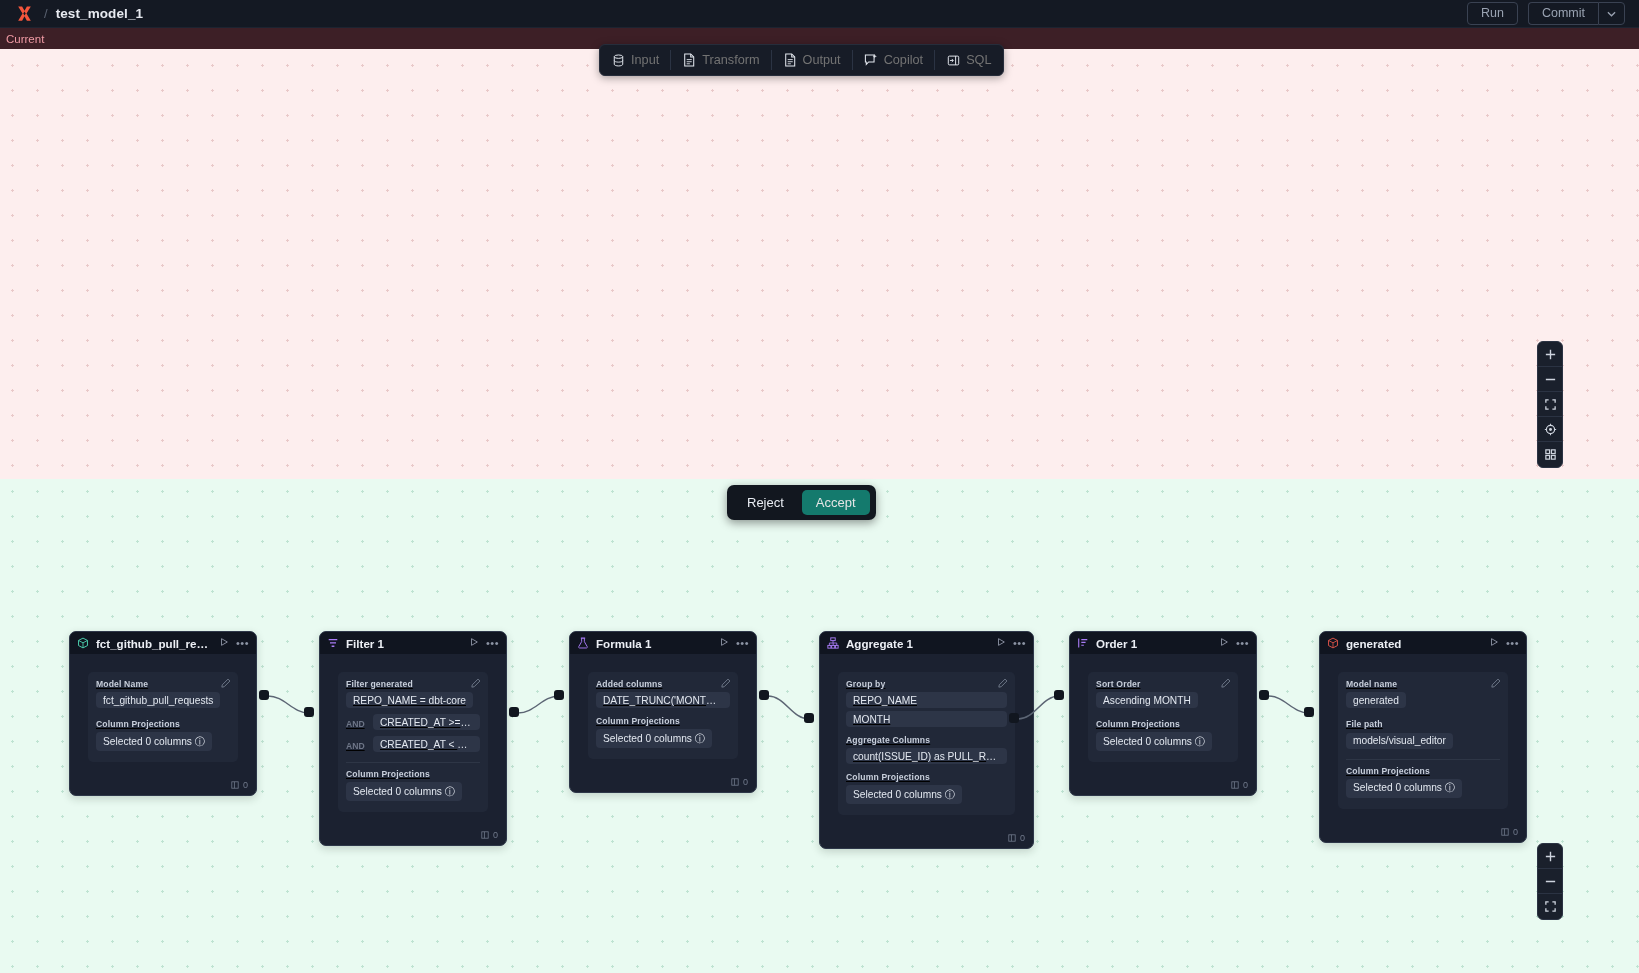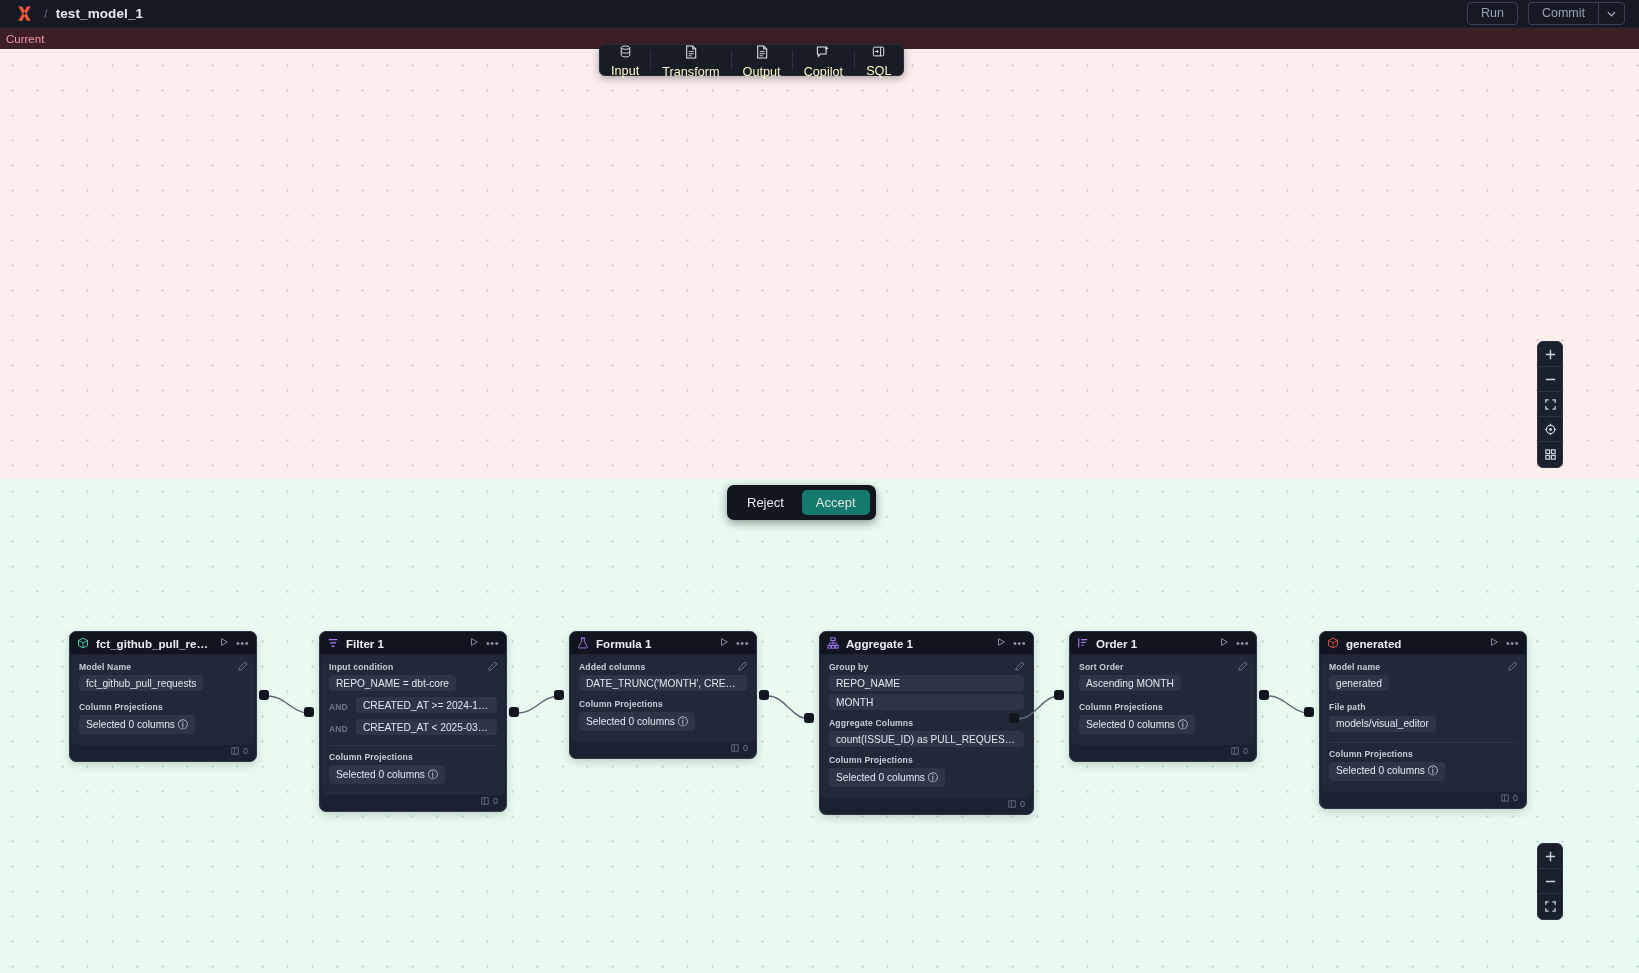--- a/index.html
+++ b/index.html
@@ -73,23 +73,22 @@
   
   .palette {
     position: absolute; left: 599px; top: 44px;
     height: 32px; background: #171c27;
     border: 1px solid #262d3b; border-radius: 6px;
     display: flex; align-items: stretch; z-index: 20;
     box-shadow: 0 2px 8px rgba(0,0,0,.35);
   }
   .palette .pitem {
     display: flex; align-items: center; gap: 6px;
-    padding: 0 11px; color: #fef9c3; font-size: 12.7px;
+    padding: 0 11px; color: #737373; font-size: 12.7px;
     cursor: default;
-    flex-direction: column;
   }
   .palette .pdiv { width: 1px; background: #2b3343; margin: 5px 0; }
   .pico { width: 14px; height: 14px; display:flex; align-items:center; justify-content:center;}
 
   
   .pane-new {
     position: absolute; left: 0; top: 479px; width: 1639px; height: 494px;
     background: #e9faf1;
     background-image: radial-gradient(#bfe3d2 1.1px, transparent 1.1px);
     background-size: 25px 25px;
@@ -126,23 +125,24 @@
     display: flex; align-items: center; gap: 7px;
     padding: 0 7px;
   }
   .node .ntitle { color: #eceff5; font-size: 11.6px; font-weight: bold; flex: 1;
     white-space: nowrap; overflow: hidden; text-overflow: ellipsis;}
   .node .nicon { width: 12px; height: 12px; display: flex; align-items: center; justify-content: center; }
   .node .nrun { color: #8c94a4; font-size: 10px; }
   .node .ndots { color: #8c94a4; font-size: 11px; letter-spacing: .5px; }
 
   .node .nbody {
-    margin: 1px; background: #212838; border-radius: 5px;
+    margin: 18px; background: #212838; border-radius: 5px;
     padding: 7px 8px 8px 8px;
     position: relative;
+    text-decoration: underline;
   }
   .node .sect-label {
     color: #c8cfdb; font-size: 8.6px; font-weight: bold; margin-bottom: 3px;
     letter-spacing: .15px;
   }
   .node .sect-label.mt { margin-top: 8px; }
   .chip {
     display: inline-block; background: #2d3547; color: #e3e8f0;
     font-size: 10.2px; border-radius: 4px; padding: 2.5px 7px;
     margin-bottom: 3px; max-width: 100%;
@@ -382,21 +382,21 @@
           </svg>
       </span>
       <span class="ndots">•••</span>
     </div>
     <div class="nbody">
       <span class="pencil">
         <svg width="10" height="10" viewBox="0 0 12 12">
             <path d="M8.4 1.3 L10.7 3.6 L3.8 10.5 L1 11 L1.5 8.2 Z" fill="none" stroke="#7b8495" stroke-width="1"></path>
           </svg>
       </span>
-      <div class="sect-label">Input condition</div>
+      <div class="sect-label">Filter generated</div>
       <div class="chip-row">
         <span class="chip">REPO_NAME = dbt-core</span>
       </div>
       <div class="chip-row">
         <span class="and-kw">AND</span>
         <span class="chip">CREATED_AT &gt;= 2024-12-01</span>
       </div>
       <div class="chip-row">
         <span class="and-kw">AND</span>
         <span class="chip">CREATED_AT &lt; 2025-03-01</span>

